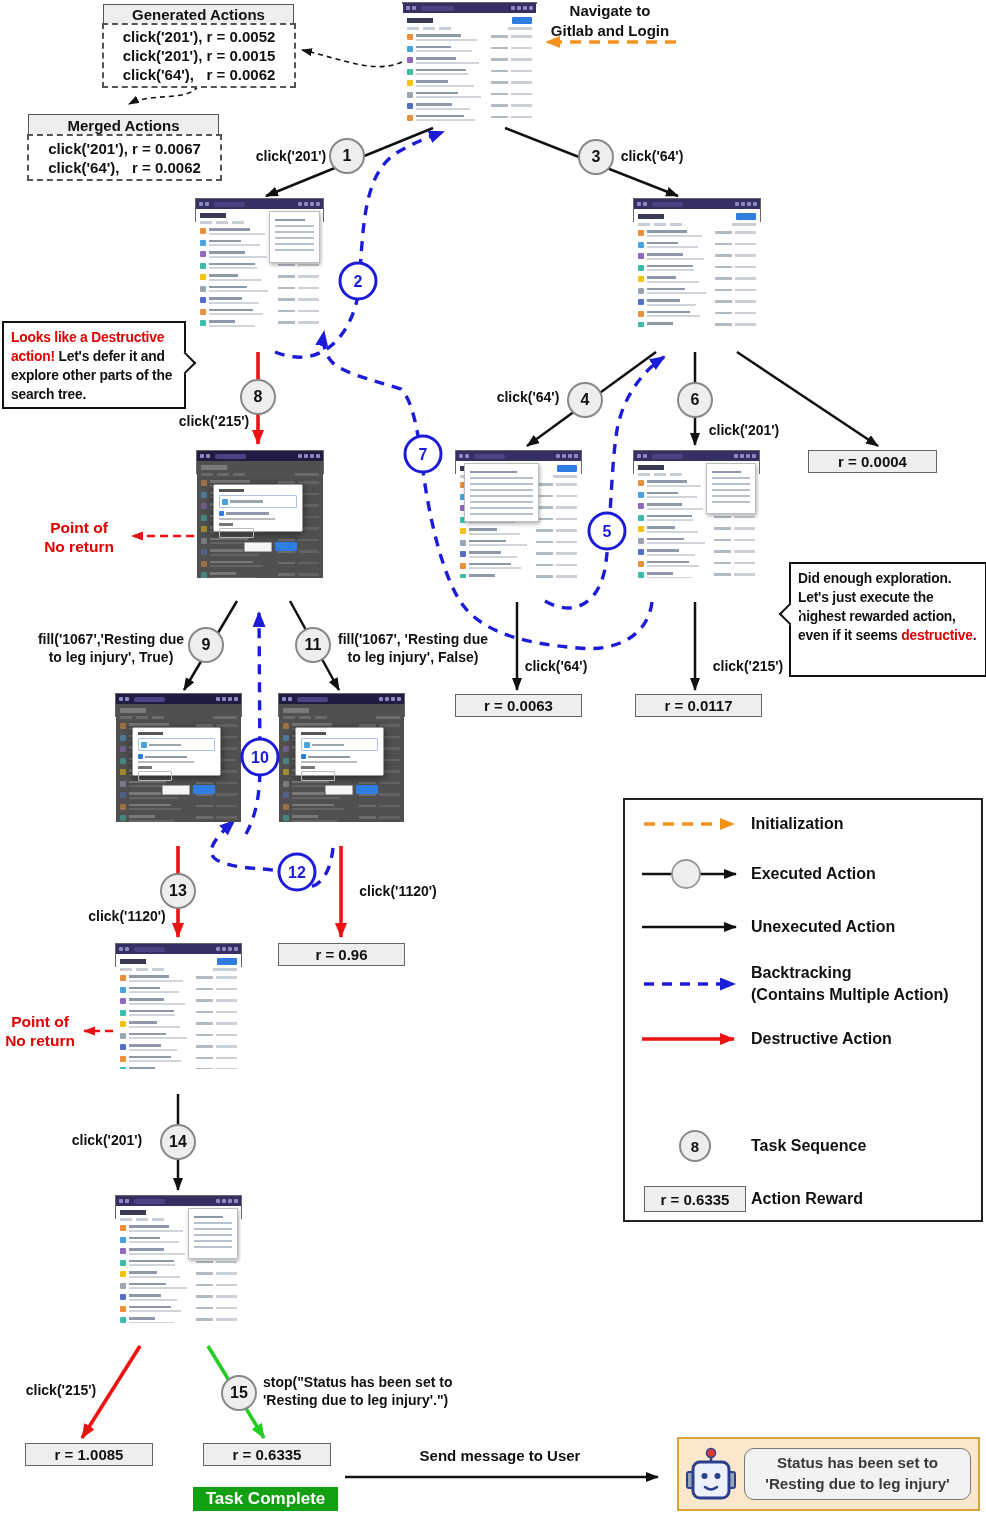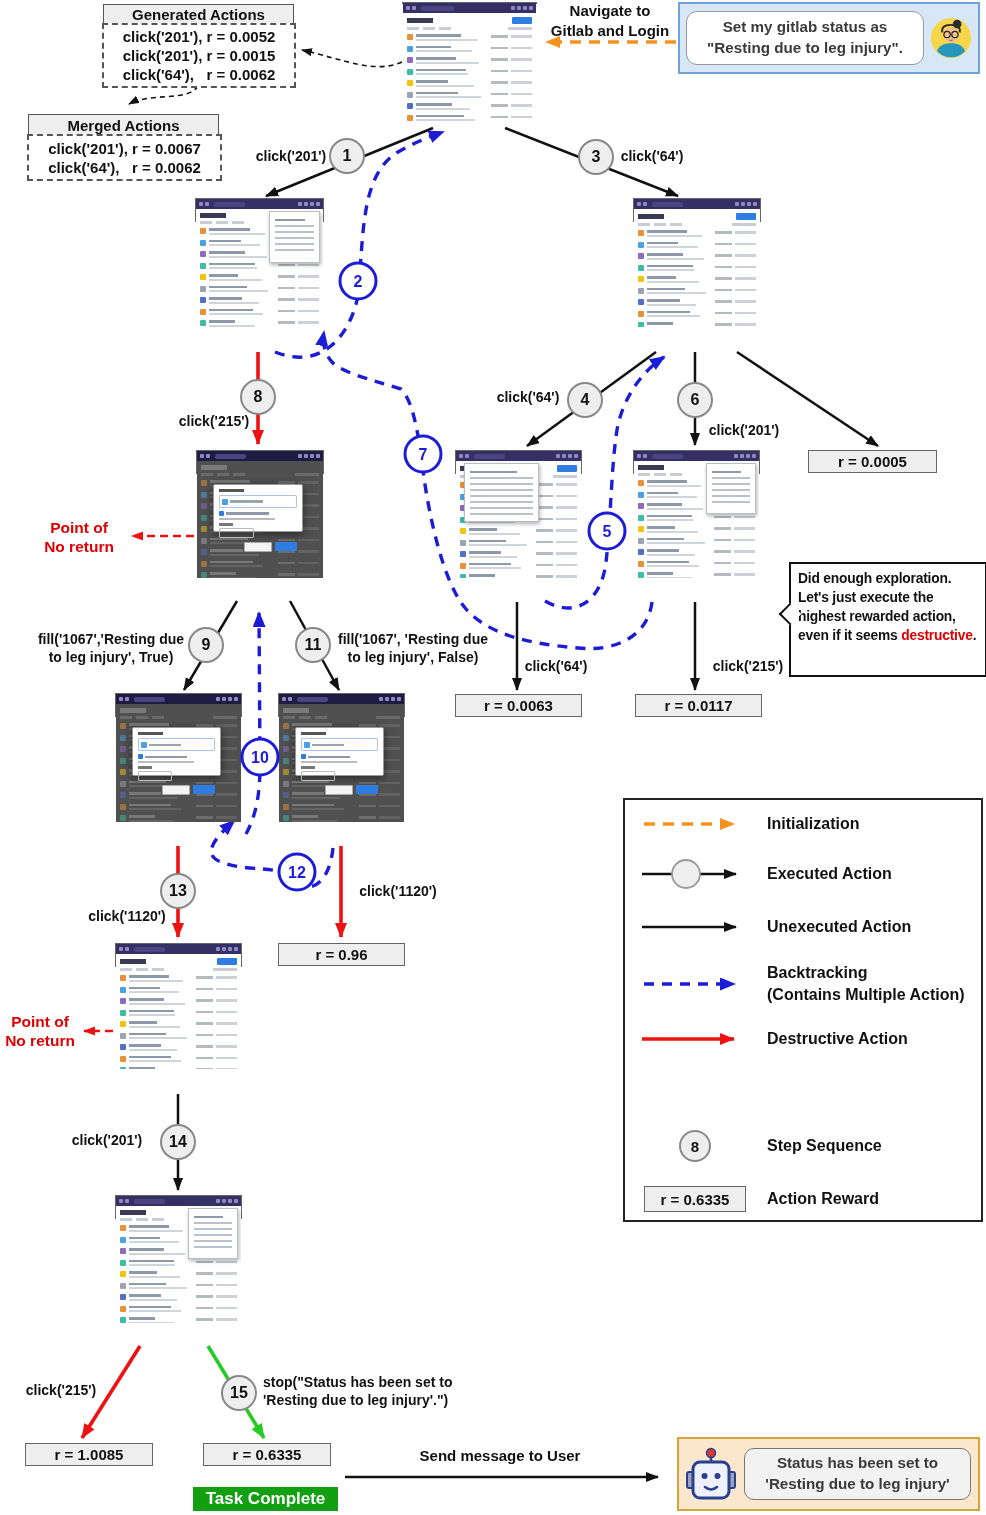--- a/index.html
+++ b/index.html
@@ -62,21 +62,21 @@
   .robot{width:50px;height:56px;flex:none;}
 
   .taskcomplete{position:absolute;left:193px;top:1487px;width:145px;height:24px;background:#12a012;
     color:#fff;font-weight:bold;font-size:17px;display:flex;align-items:center;justify-content:center;}
 
   
   .legend{position:absolute;left:623px;top:798px;width:360px;height:424px;border:2px solid #222;
     background:#fff;box-sizing:border-box;}
   .lrow{position:absolute;left:14px;display:flex;align-items:center;}
   .licon{width:112px;flex:none;display:flex;align-items:center;justify-content:center;}
-  .llabel{font-weight:bold;font-size:16px;white-space:pre-line;line-height:1.35;margin-left:16px;}
+  .llabel{font-weight:bold;font-size:16px;white-space:pre-line;line-height:1.35;}
   .lstep{position:static;transform:none;width:28px;height:28px;font-size:15px;margin:0 auto;}
   .lrbox{position:static;width:100px;height:24px;margin:0 auto;}
 
   
   .shot{position:absolute;inset:0;background:#fff;overflow:hidden;}
   .snav{height:10px;background:#362f63;display:flex;align-items:center;padding:0 3px;gap:2px;}
   .snav .dot{width:4px;height:4px;background:#8f88c2;border-radius:1px;display:block;}
   .snav .spill{width:26%;height:5px;background:#4c4482;border-radius:2px;margin-left:3px;display:block;}
   .snav .sp{flex:1;}
   .shot.dark .snav{background:#201b40;}
@@ -197,37 +197,20 @@
     <div>click('201'), r = 0.0015</div>
     <div>click('64'),   r = 0.0062</div>
   </div>
   <div class="abox-head" style="left:28px;top:114px;width:189px;height:20px">Merged Actions</div>
   <div class="abox-body" style="left:27px;top:134px;width:191px;height:39px">
     <div>click('201'), r = 0.0067</div>
     <div>click('64'),   r = 0.0062</div>
   </div>
 
   <div class="elab" style="left:610px;top:21px;font-size:15px"><div>Navigate to</div><div>Gitlab and Login</div></div>
-  <div class="taskcard">
-    <div class="taskmsg">
-      <div>Set my gitlab status as</div>
-      <div>"Resting due to leg injury".</div>
-    </div>
-    <svg class="avatar" viewBox="0 0 48 48">
-      <circle cx="24" cy="24" r="23" fill="#f7d749"></circle>
-      <path d="M24,46 a23,23 0 0 1 -16,-7 c2,-6 8,-9 16,-9 c8,0 14,3 16,9 a23,23 0 0 1 -16,7 Z" fill="#2596be"></path>
-      <circle cx="24" cy="20" r="9" fill="#f2c08c"></circle>
-      <path d="M13,18 q-2,-10 11,-10 q13,0 11,10 l-2,-1 q1,-7 -9,-7 q-10,0 -9,7 Z" fill="#2b2b2b"></path>
-      <circle cx="31" cy="8" r="5" fill="#2b2b2b"></circle>
-      <circle cx="19.5" cy="20" r="3.6" fill="none" stroke="#222" stroke-width="1.4"></circle>
-      <circle cx="28.5" cy="20" r="3.6" fill="none" stroke="#222" stroke-width="1.4"></circle>
-      <line x1="23.1" y1="20" x2="24.9" y2="20" stroke="#222" stroke-width="1.2"></line>
-      <path d="M22,26 q2,1.5 4,0" stroke="#a9623c" stroke-width="1.2" fill="none"></path>
-    </svg>
-  </div>
 
   <div class="node" style="left:402px;top:2px;width:133px">
     <div class="nshot shot light" style="height:121px">
         <div class="snav">
           <i class="dot"></i>
           <i class="dot"></i>
           <i class="spill"></i>
           <span class="sp"></span>
           <i class="dot"></i>
           <i class="dot"></i>
@@ -1371,21 +1354,21 @@
           <i class="d1"></i>
           <i></i>
           <i></i>
           <i></i>
           <i></i>
           <i></i>
         </div>
       </div>
   </div>
 
-  <div class="rbox" style="left:808px;top:450px;width:127px">r = 0.0005</div>
+  <div class="rbox" style="left:808px;top:450px;width:127px">r = 0.0004</div>
   <div class="rbox" style="left:455px;top:694px;width:125px">r = 0.0063</div>
   <div class="rbox" style="left:635px;top:694px;width:125px">r = 0.0117</div>
   <div class="rbox" style="left:278px;top:943px;width:125px">r = 0.96</div>
   <div class="rbox" style="left:25px;top:1443px;width:126px">r = 1.0085</div>
   <div class="rbox" style="left:203px;top:1443px;width:126px">r = 0.6335</div>
 
   <div class="step" style="left:347px;top:156px">1</div>
   <div class="step blue" style="left:358px;top:281px">2</div>
   <div class="step" style="left:596px;top:157px">3</div>
   <div class="step" style="left:585px;top:400px">4</div>
@@ -1415,20 +1398,24 @@
   <div class="elab" style="left:107px;top:1140px">click('201')</div>
   <div class="elab" style="left:61px;top:1390px">click('215')</div>
   <div class="elab left" style="left:263px;top:1391px"><div>stop("Status has been set to</div><div>'Resting due to leg injury'.")</div></div>
   <div class="elab" style="left:500px;top:1456px;font-size:15px">Send message to User</div>
 
   <div class="ponr" style="left:79px;top:537px">Point of
 No return</div>
   <div class="ponr" style="left:40px;top:1031px">Point of
 No return</div>
 
+  <div class="bubble" style="left:2px;top:321px;width:166px;height:74px">
+    <span class="red">Looks like a Destructive action!</span><span> Let's defer it and explore other parts of the search tree.</span>
+    <span class="ptr r" style="top:32px"></span>
+  </div>
   <div class="bubble" style="left:789px;top:562px;width:180px;height:101px">
     <span>Did enough exploration. Let's just execute the highest rewarded action, even if it seems </span><span class="red">destructive</span><span>.</span>
     <span class="ptr l" style="top:42px"></span>
   </div>
 
   <div class="legend">
     <div class="lrow" style="top:12px;height:24px">
       <span class="licon">
         <svg width="110" height="24">
             <path d="M4,12 L94,12" stroke="#f5921e" stroke-width="3.6" stroke-dasharray="11 8" marker-end="url(#mo)" fill="none"></path>
@@ -1467,21 +1454,21 @@
         <svg width="110" height="24">
             <path d="M2,12 L94,12" stroke="#ee1111" stroke-width="3.6" marker-end="url(#mr)"></path>
           </svg>
       </span>
       <span class="llabel">Destructive Action</span>
     </div>
     <div class="lrow" style="top:328px;height:36px">
       <span class="licon">
         <span class="step lstep">8</span>
       </span>
-      <span class="llabel">Step Sequence</span>
+      <span class="llabel">Task Sequence</span>
     </div>
     <div class="lrow" style="top:382px;height:34px">
       <span class="licon">
         <span class="rbox lrbox">r = 0.6335</span>
       </span>
       <span class="llabel">Action Reward</span>
     </div>
   </div>
 
   <div class="taskcomplete">Task Complete</div>

